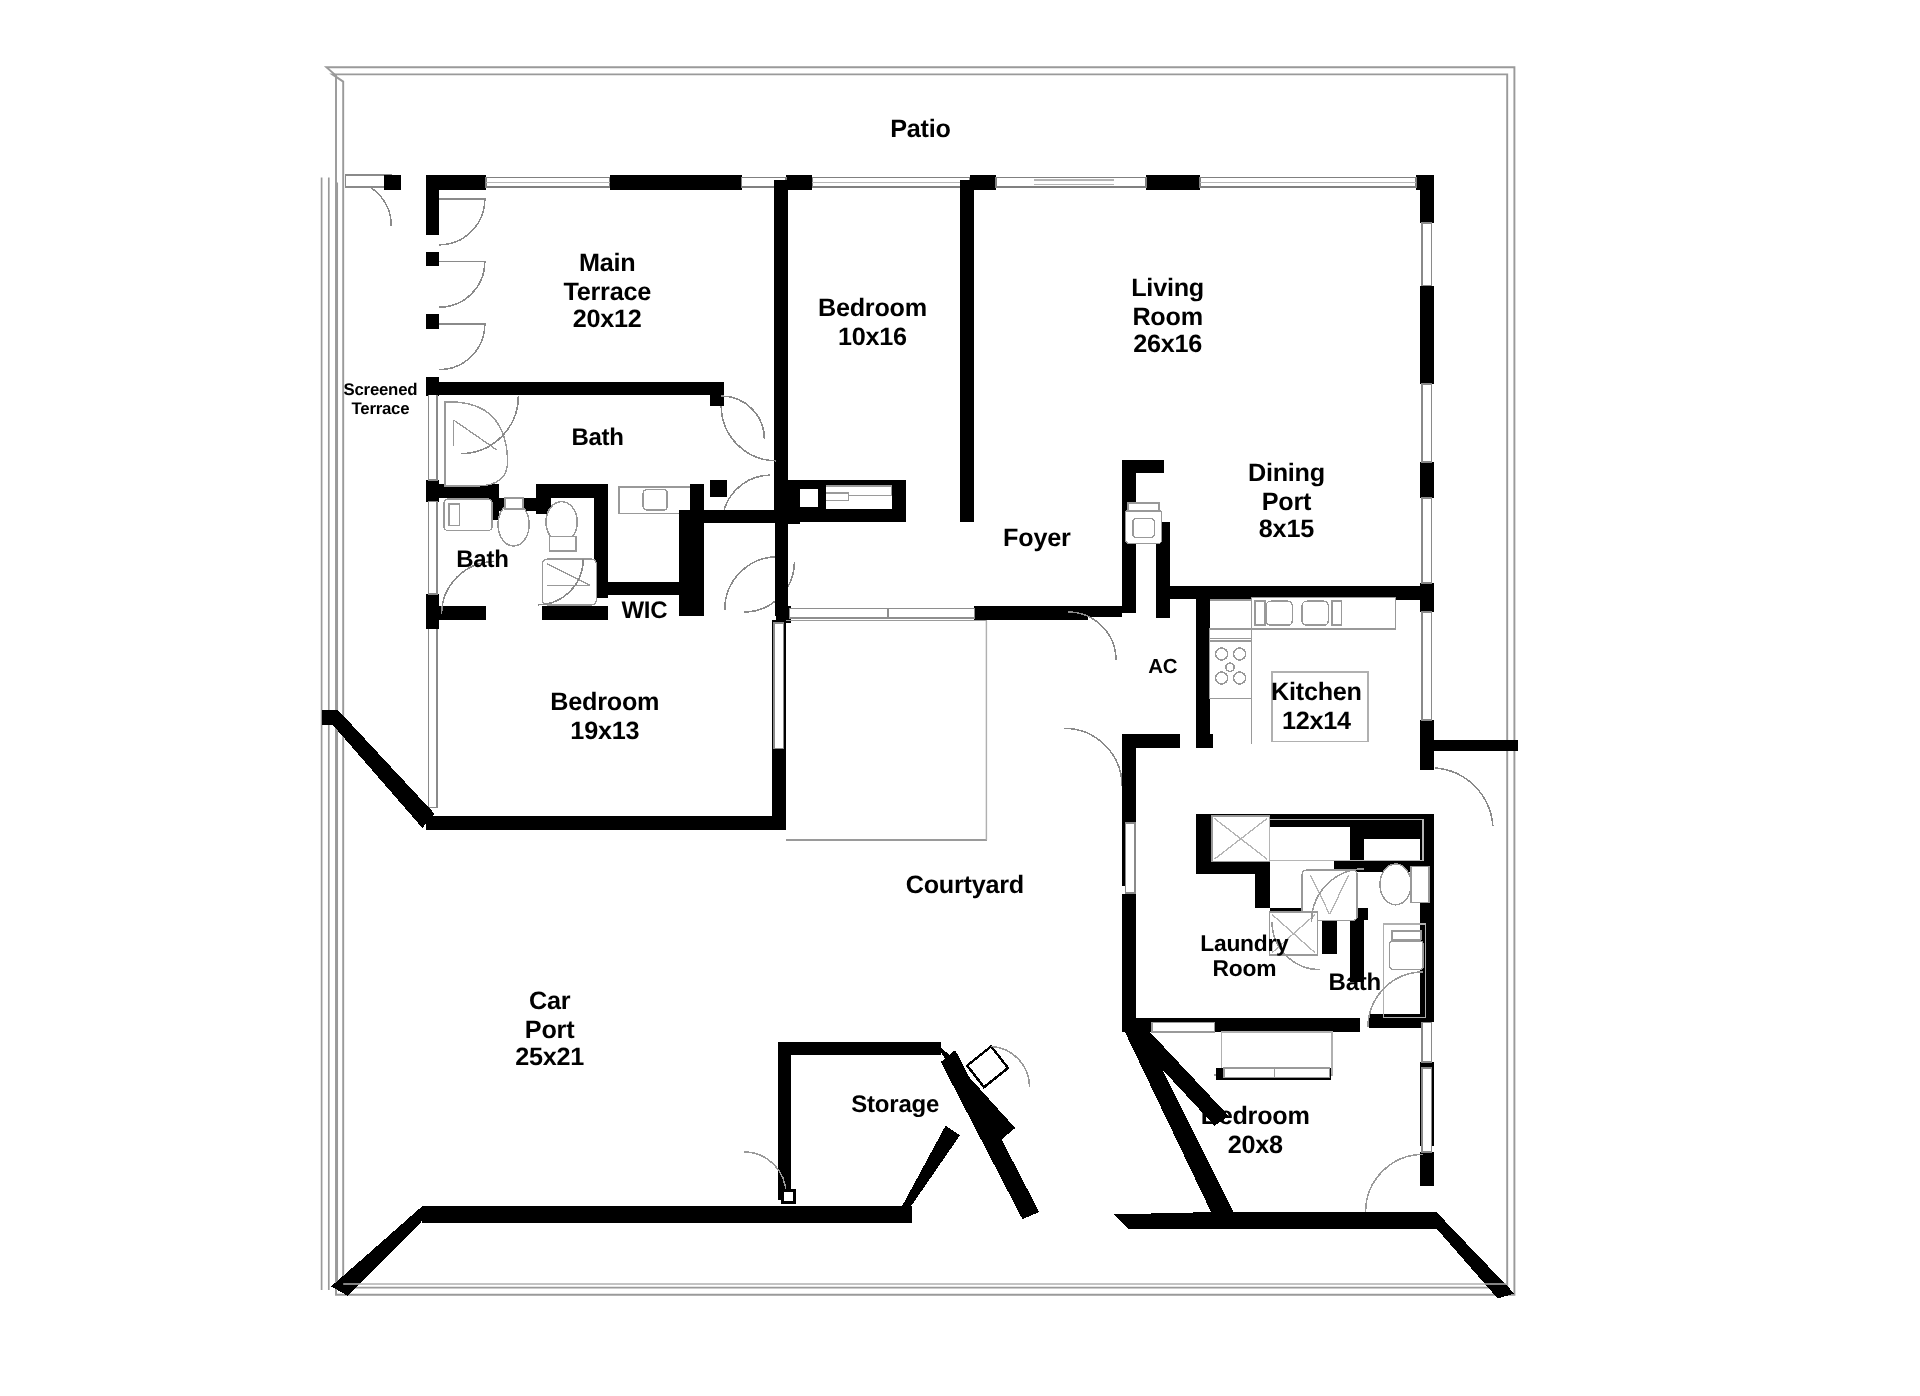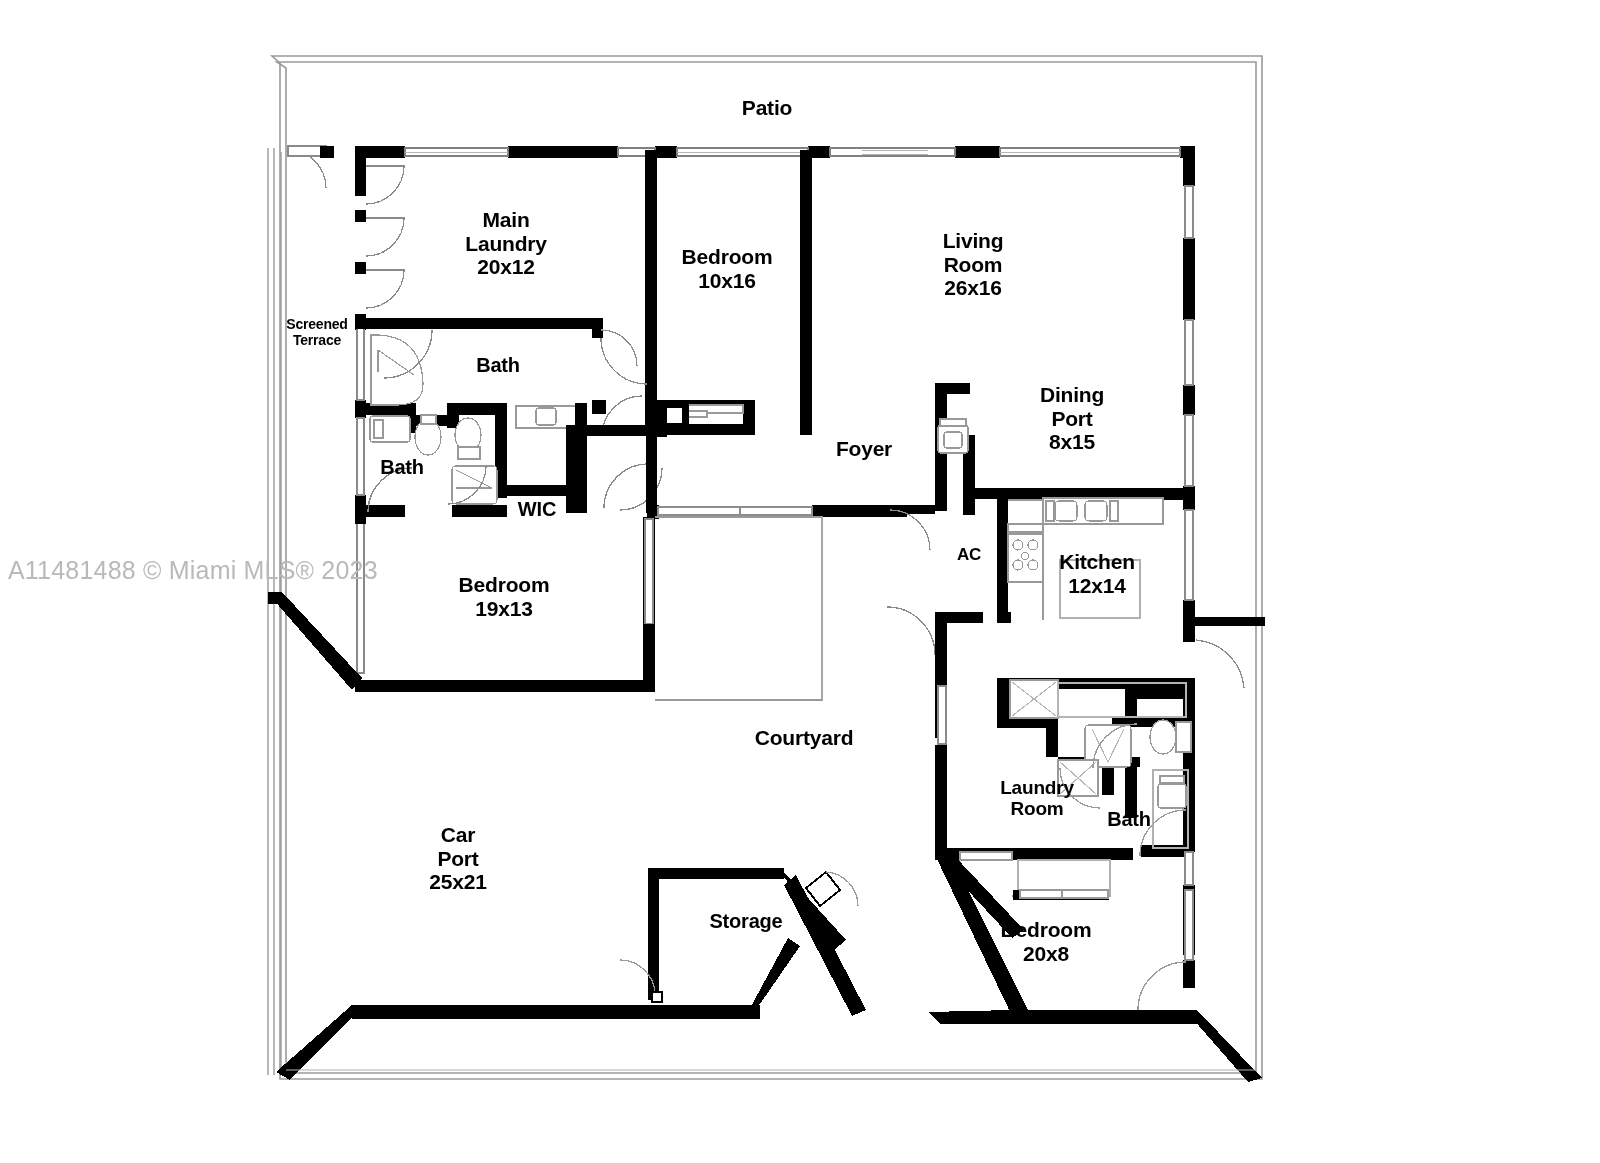--- a/index.html
+++ b/index.html
@@ -364,21 +364,21 @@
     </g>
 
   </svg>
 
   <div class="room-label" style="left:767px; top:108px; font-size:21px;">Patio</div>
 
   <div class="room-label" style="left:317px; top:333px; font-size:14px;">Screened
 Terrace</div>
 
   <div class="room-label" style="left:506px; top:243px; font-size:21px;">Main
-Laundry
+Terrace
 20x12</div>
 
   <div class="room-label" style="left:727px; top:269px; font-size:21px;">Bedroom
 10x16</div>
 
   <div class="room-label" style="left:498px; top:365px; font-size:20px;">Bath</div>
 
   <div class="room-label" style="left:402px; top:467px; font-size:20px;">Bath</div>
 
   <div class="room-label" style="left:537px; top:471px; font-size:20px;margin-top:38px;">WIC</div>
@@ -391,34 +391,33 @@
 26x16</div>
 
   <div class="room-label" style="left:1072px; top:418px; font-size:21px;">Dining
 Port
 8x15</div>
 
   <div class="room-label" style="left:864px; top:449px; font-size:21px;">Foyer</div>
 
   <div class="room-label" style="left:957px; top:555px; font-size:17px;margin-left:12px;">AC</div>
 
-  <div class="room-label" style="left:1097px; top:574px; font-size:21px;">Kitchen
+  <div class="room-label" style="left:1097px; top:589px; font-size:21px;">Kitchen
 12x14</div>
 
   <div class="room-label" style="left:804px; top:738px; font-size:21px;">Courtyard</div>
 
   <div class="room-label" style="left:1037px; top:798px; font-size:19px;">Laundry
 Room</div>
 
   <div class="room-label" style="left:1129px; top:819px; font-size:20px;">Bath</div>
 
   <div class="room-label" style="left:1046px; top:942px; font-size:21px;">Bedroom
 20x8</div>
 
   <div class="room-label" style="left:458px; top:858px; font-size:21px;text-align:center;">Car
 Port
 25x21</div>
 
   <div class="room-label" style="left:707px; top:921px; font-size:20px;margin-left:39px;">Storage</div>
 
-  <div class="watermark" style="left:8px; top:556px;">A11481488 © Miami MLS® 2023</div>
 
 </div>
 
 </body></html>

